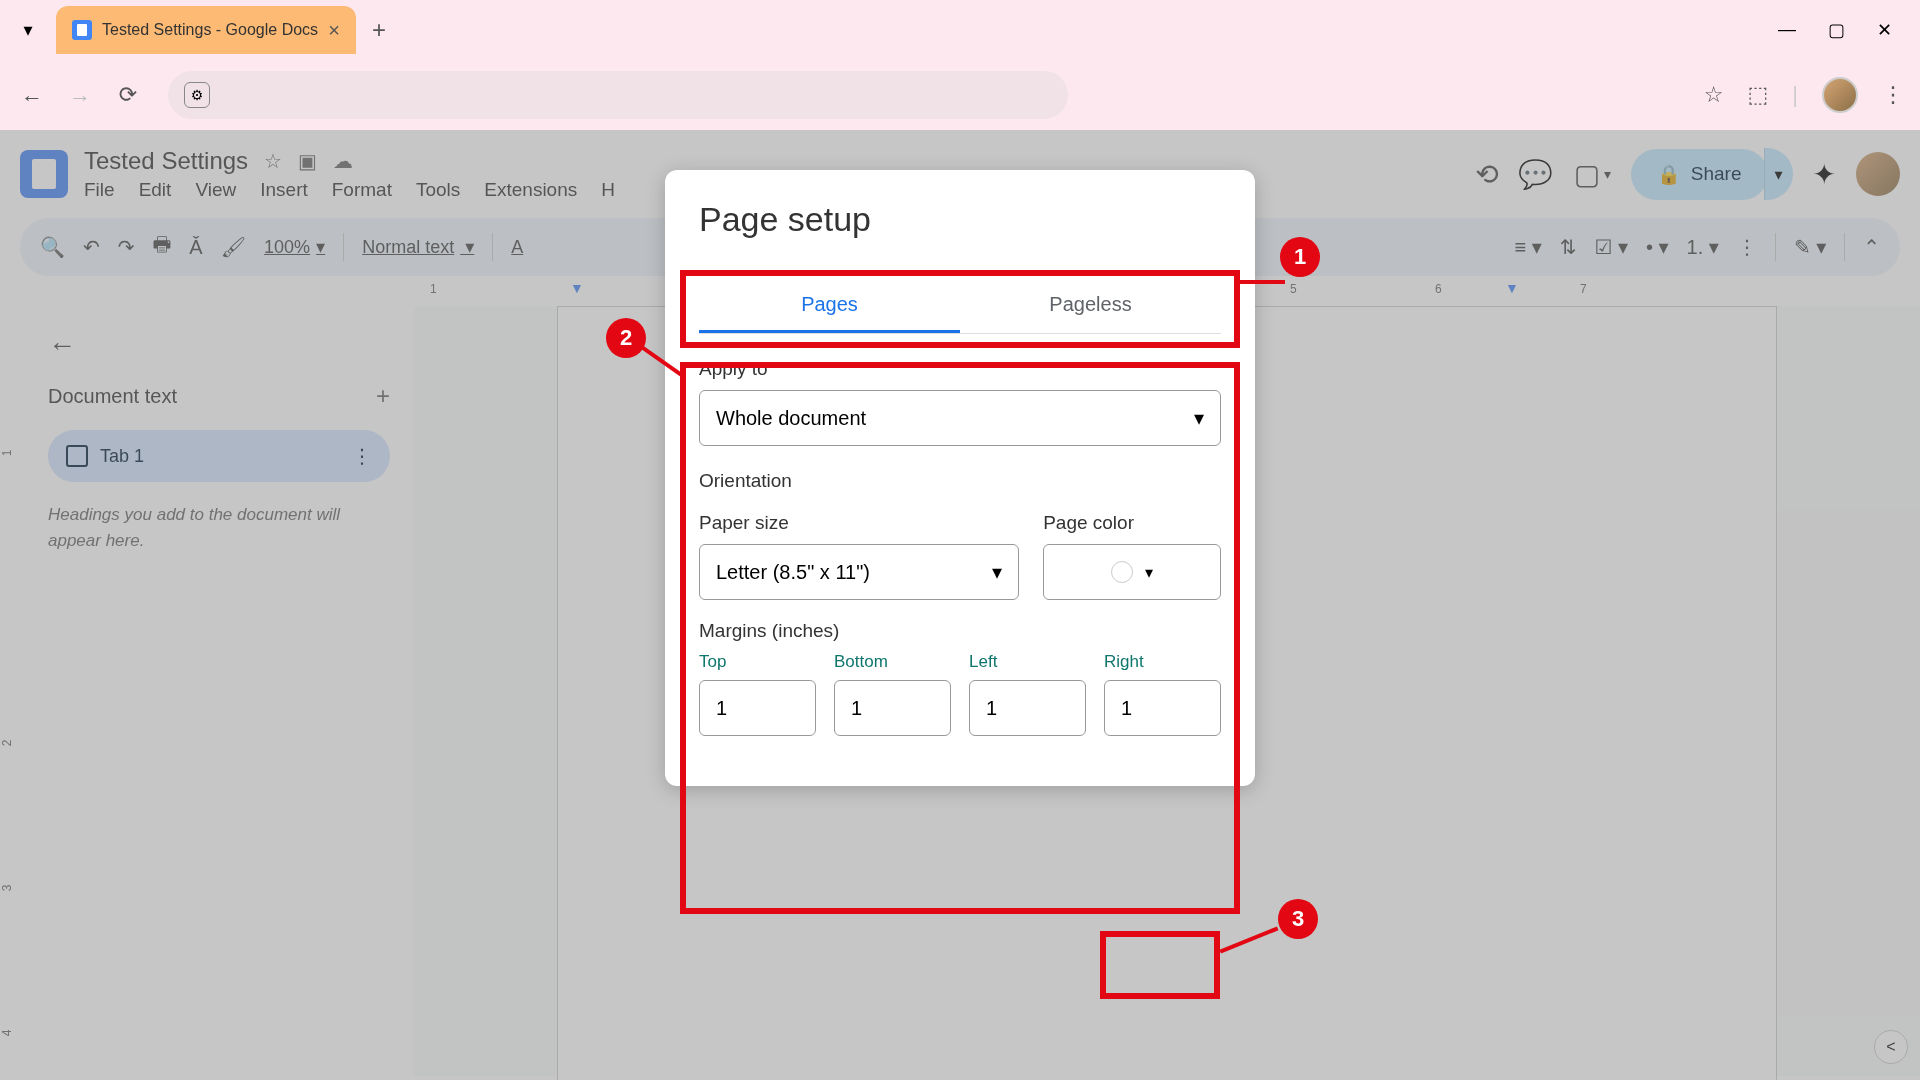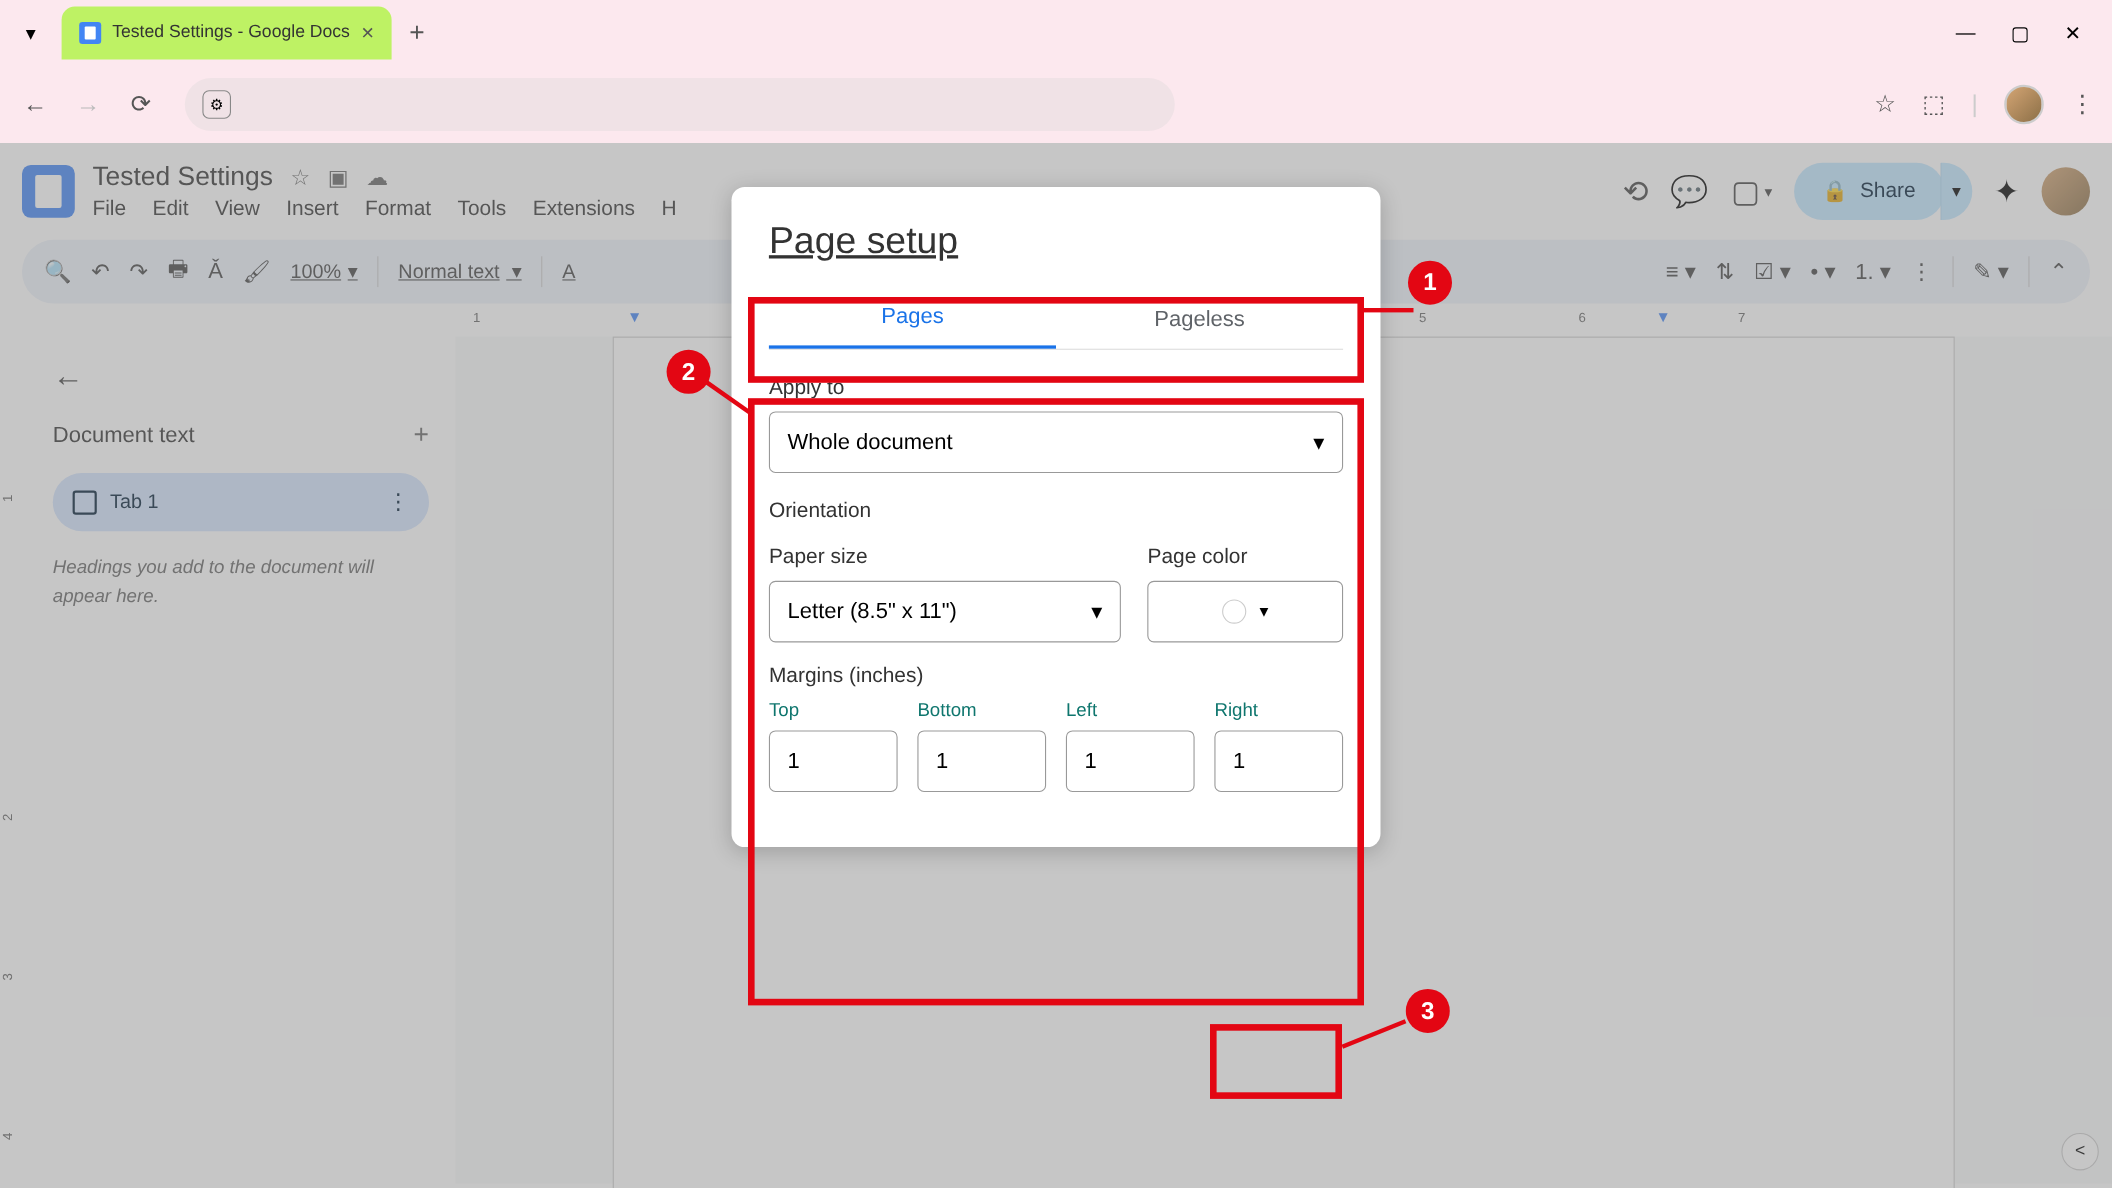--- a/index.html
+++ b/index.html
@@ -1,21 +1,21 @@
 <!DOCTYPE html>
 <html><head>
 <meta charset="utf-8">
 <style>
 * { margin: 0; padding: 0; box-sizing: border-box; font-family: Arial, sans-serif; }
 body { width: 1920px; height: 1080px; overflow: hidden; background: #fce8ee; transform-origin: top left; }
 
 
 .browser-top { height: 60px; background: #fce8ee; display: flex; align-items: center; padding: 0 8px; }
 .tab-dropdown { width: 40px; height: 40px; border-radius: 50%; display: flex; align-items: center; justify-content: center; margin-right: 8px; font-size: 18px; }
-.browser-tab { background: #bef264; height: 48px; border-radius: 12px 12px 0 0; display: flex; align-items: center; padding: 0 16px; min-width: 300px; gap: 10px; }
+.browser-tab { background: #fdba74; height: 48px; border-radius: 12px 12px 0 0; display: flex; align-items: center; padding: 0 16px; min-width: 300px; gap: 10px; }
 .tab-favicon { width: 20px; height: 20px; background: #4285f4; border-radius: 3px; display: flex; align-items: center; justify-content: center; }
 .tab-favicon::before { content: ""; width: 10px; height: 12px; background: #fff; border-radius: 1px; }
 .tab-title { font-size: 16px; color: #333; flex: 1; }
 .tab-close { font-size: 20px; color: #555; cursor: pointer; }
 .new-tab { margin-left: 16px; font-size: 24px; color: #555; cursor: pointer; }
 .browser-controls { margin-left: auto; display: flex; gap: 32px; font-size: 18px; padding-right: 20px; }
 
 .toolbar-row { height: 70px; background: #fce8ee; display: flex; align-items: center; padding: 0 16px; gap: 16px; }
 .nav-btn { width: 32px; height: 32px; display: flex; align-items: center; justify-content: center; font-size: 22px; color: #555; cursor: pointer; }
 .url-bar { flex: 1; max-width: 900px; height: 48px; background: #f0e2e6; border-radius: 24px; margin: 0 8px; display: flex; align-items: center; padding: 0 16px; }
@@ -64,22 +64,22 @@
 .tab-item-icon { width: 22px; height: 22px; border: 2px solid #001d35; border-radius: 3px; }
 .tab-item-more { margin-left: auto; font-size: 20px; cursor: pointer; }
 .sidebar-hint { font-size: 17px; color: #666; font-style: italic; margin-top: 20px; line-height: 1.5; }
 
 .page-canvas { flex: 1; background: #f8f9fa; padding: 0 20px; position: relative; }
 .page { width: 1220px; background: #fff; border: 1px solid #ccc; margin: 0 auto; min-height: 800px; padding: 150px 130px; font-size: 19px; color: #333; }
 
 
 .overlay { position: absolute; inset: 0; background: rgba(128,128,128,0.45); z-index: 10; }
 .dialog { position: absolute; top: 40px; left: 50%; transform: translateX(-50%); width: 590px; background: #fff; border-radius: 12px; padding: 30px 34px; z-index: 20; box-shadow: 0 4px 20px rgba(0,0,0,0.2); }
-.dialog-title { font-size: 34px; color: #333; margin-bottom: 24px; text-decoration: underline; }
-.dialog-tabs { display: flex; border-bottom: 1px solid #ddd; margin-bottom: 24px; align-items: center; }
+.dialog-title { font-size: 34px; color: #333; margin-bottom: 40px; }
+.dialog-tabs { display: flex; border-bottom: 1px solid #ddd; margin-bottom: 24px; }
 .dialog-tab { flex: 1; text-align: center; padding: 14px 0; font-size: 20px; cursor: pointer; }
 .dialog-tab.active { color: #1a73e8; border-bottom: 3px solid #1a73e8; font-weight: 500; }
 .dialog-tab.inactive { color: #5f6368; }
 .form-label { font-size: 19px; color: #333; margin-bottom: 10px; display: block; }
 .form-select { width: 100%; height: 56px; border: 1px solid #999; border-radius: 6px; padding: 0 16px; font-size: 20px; display: flex; align-items: center; justify-content: space-between; cursor: pointer; margin-bottom: 24px; }
 .form-section { margin-bottom: 20px; }
 .radio-row { display: flex; gap: 40px; align-items: center; }
 .radio-opt { display: flex; align-items: center; gap: 16px; font-size: 19px; cursor: pointer; }
 .radio-circle { width: 24px; height: 24px; border: 2.5px solid #5f6368; border-radius: 50%; display: flex; align-items: center; justify-content: center; }
 .radio-circle.checked { border-color: #1a73e8; }

